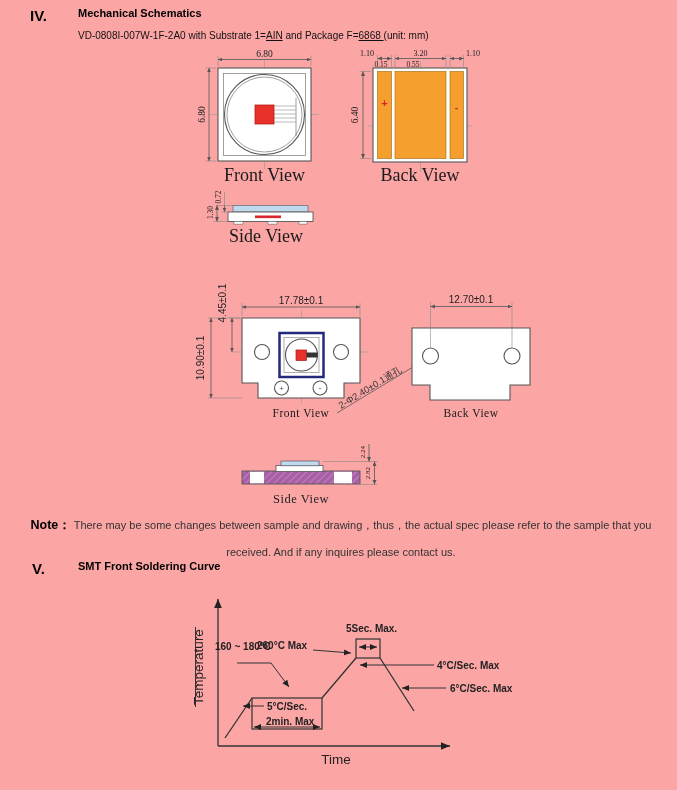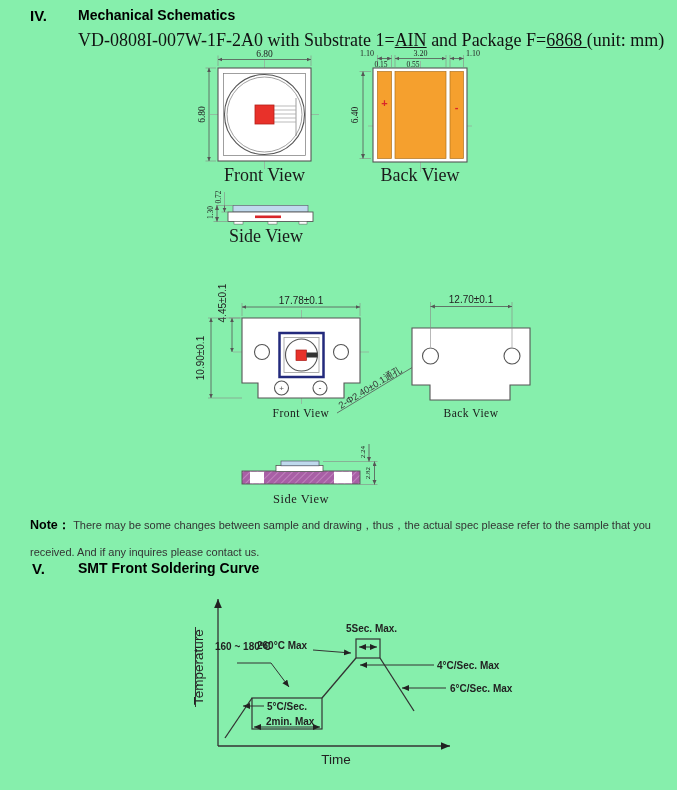--- a/index.html
+++ b/index.html
@@ -1,23 +1,23 @@
 <!DOCTYPE html>
 <html><head>
 <meta charset="utf-8">
 <style>
   html,body{margin:0;padding:0;background:#fff;}
-  .page{position:relative;width:677px;height:790px;background:#86efac;overflow:hidden;
+  .page{position:relative;width:677px;height:790px;background:#fca5a5;overflow:hidden;
         font-family:"Liberation Sans",sans-serif;color:#000;}
   .abs{position:absolute;}
   .sec-num{font-weight:bold;font-size:15px;}
-  .sec-title{font-weight:bold;font-size:14px;}
-  .desc{font-size:18px;color:#111;white-space:nowrap;font-family:Liberation Serif, serif;}
+  .sec-title{font-weight:bold;font-size:11px;}
+  .desc{font-size:10px;color:#111;white-space:nowrap;}
   .desc .u{text-decoration:underline;}
-  .note{font-size:11px;line-height:27px;color:#333;}
+  .note{font-size:11px;line-height:27px;color:#333;text-align:center;}
   .note .note-label{font-weight:bold;font-size:12.5px;color:#000;}
   svg{position:absolute;overflow:visible;}
   svg text{fill:#222;}
   .ln{stroke:#555;stroke-width:1.1;}
   .lnt{stroke:#777;stroke-width:0.7;}
   .cl{stroke:#999;stroke-width:0.6;}
   .ext{stroke:#888;stroke-width:0.6;}
   .dim{stroke:#555;stroke-width:0.8;}
   .wire{stroke:#aaa;stroke-width:0.8;}
   .dimS{font:9.5px "Liberation Serif",serif;}

